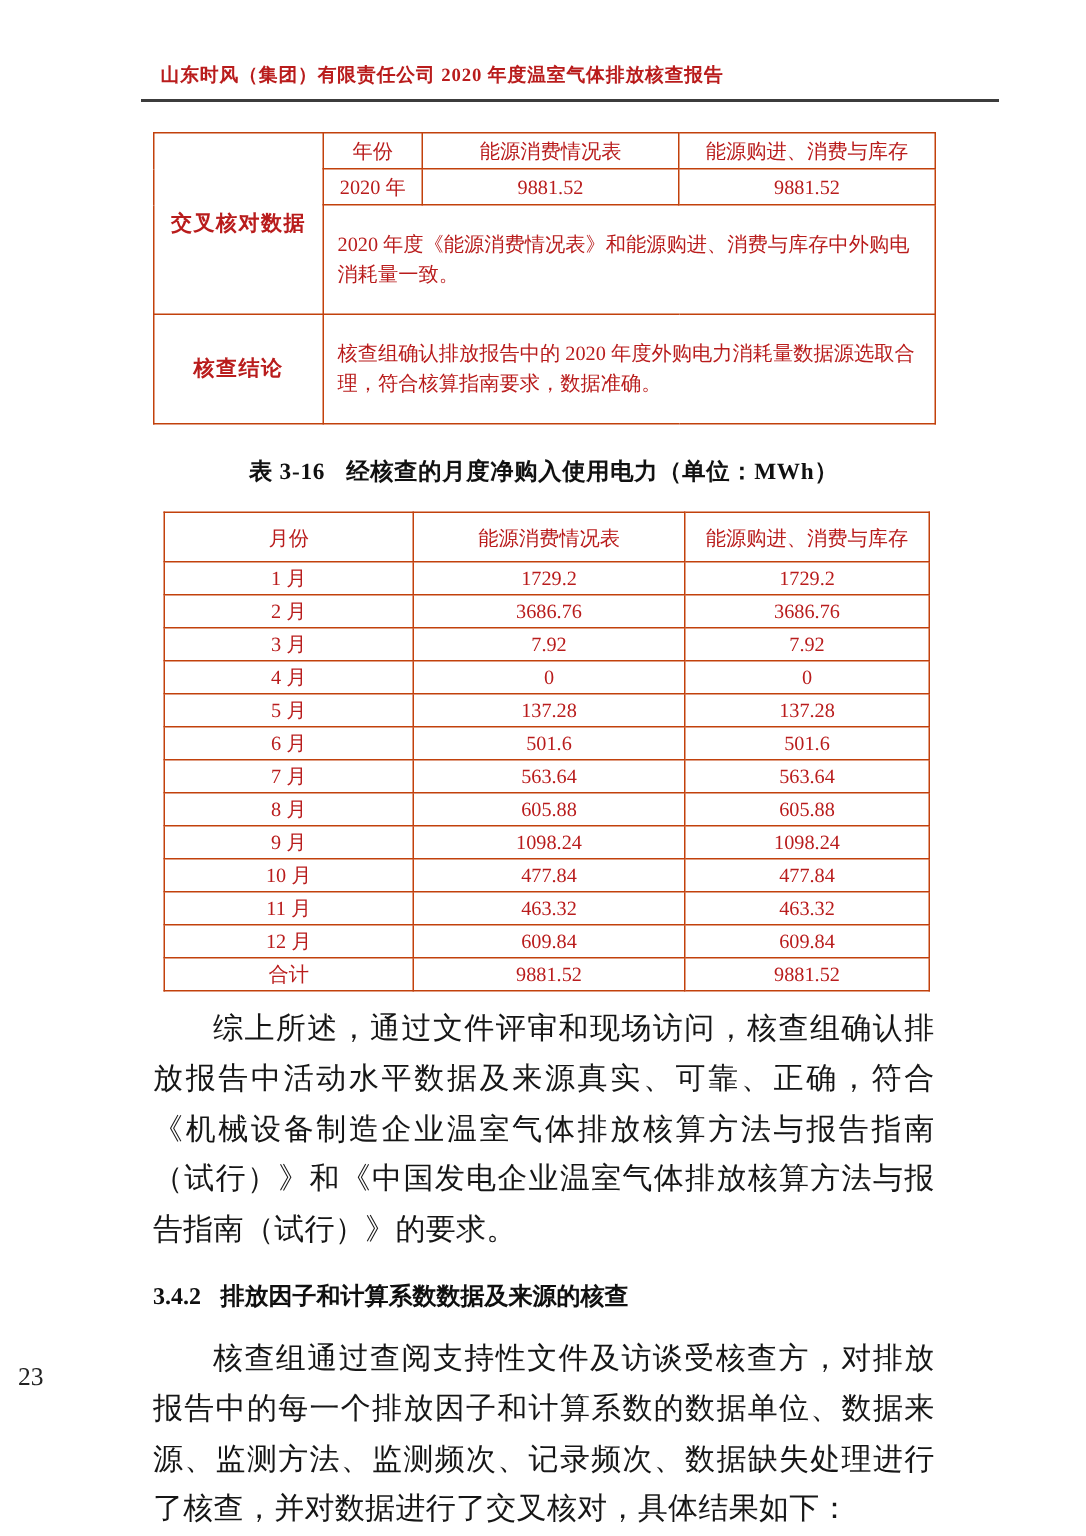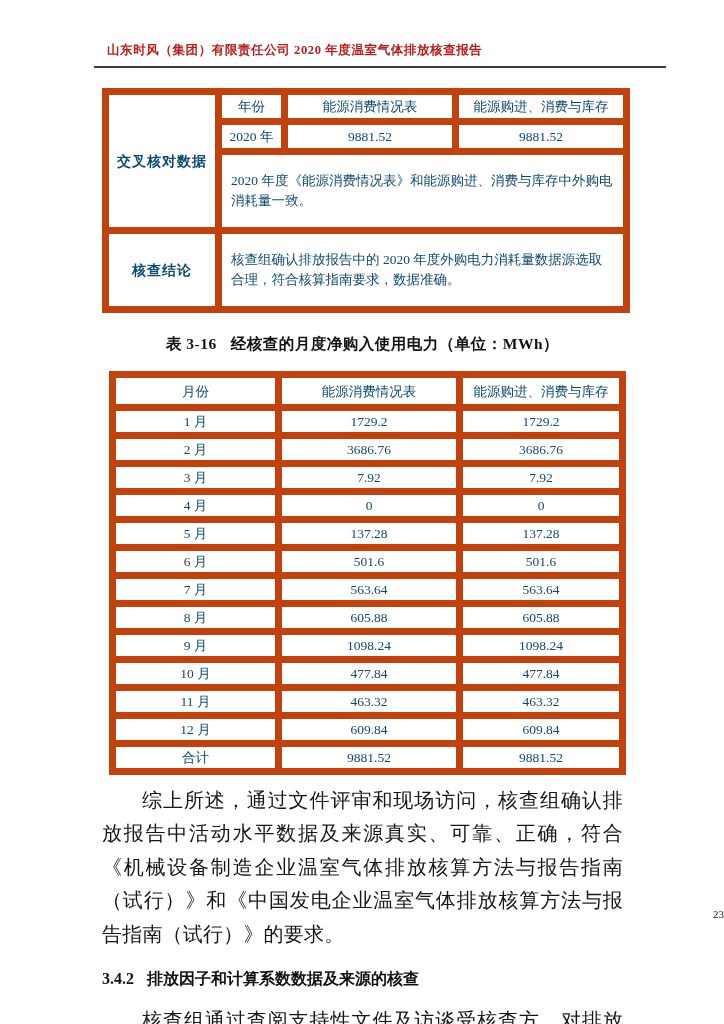--- a/index.html
+++ b/index.html
@@ -36,28 +36,28 @@
     position: absolute;
     left: 102px;
     top: 88px;
     width: 521px;
   }
   table {
     border-collapse: collapse;
     table-layout: fixed;
   }
   td, th {
-    border: 7px solid #c2410c;
+    border: 1px solid #c2410c;
     font-size: 13.5px;
     font-weight: normal;
     text-align: center;
     vertical-align: middle;
     padding: 2px 4px;
     line-height: 19px;
-    color: #0c4a6e;
+    color: #b91c1c;
   }
   
   .t1 { width: 521px; }
   .t1 .label-cell {
     font-weight: bold;
     font-size: 14px;
     letter-spacing: 1px;
   }
   .t1 .note-cell, .t1 .conclusion-cell {
     text-align: left;
@@ -96,25 +96,25 @@
     margin-top: 11px;
     font-size: 16px;
     font-weight: bold;
     line-height: 33px;
     color: #101010;
   }
   .section-heading .num { margin-right: 13px; }
   
   .page-number {
     position: absolute;
-    left: 0;
+    left: 12px;
     right: 0;
     top: 908px;
-    text-align: right;
-    font-size: 11px;
+    text-align: left;
+    font-size: 17px;
     color: #222;
   }
 </style>
 </head>
 <body>
 
 <div class="page">
 
   <div class="header">
     <div class="header-title">山东时风（集团）有限责任公司 2020 年度温室气体排放核查报告</div>

